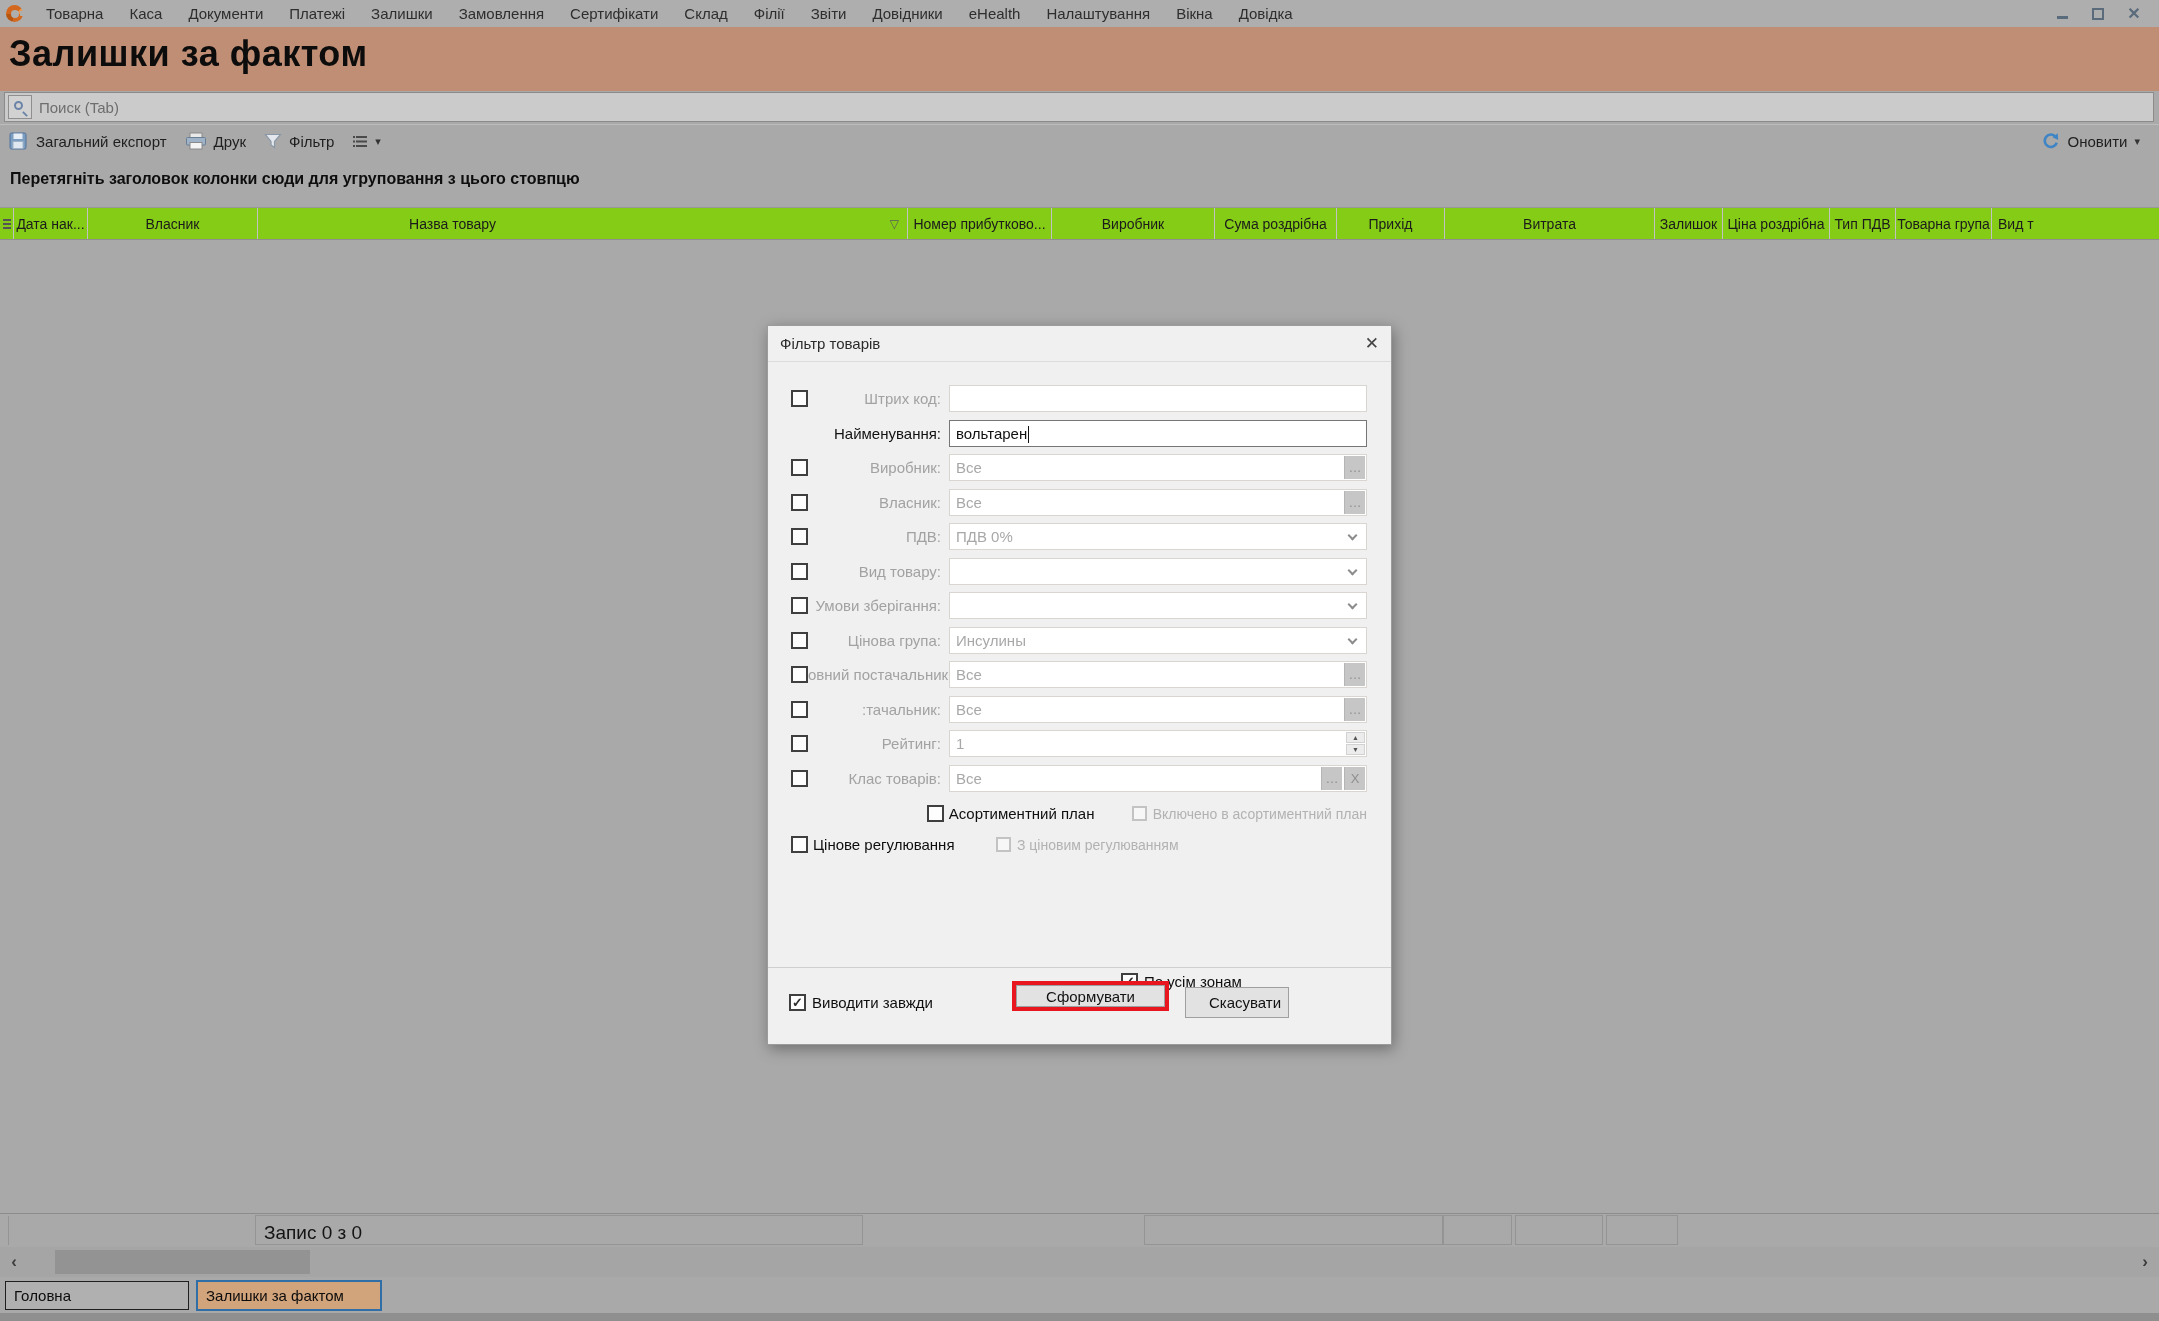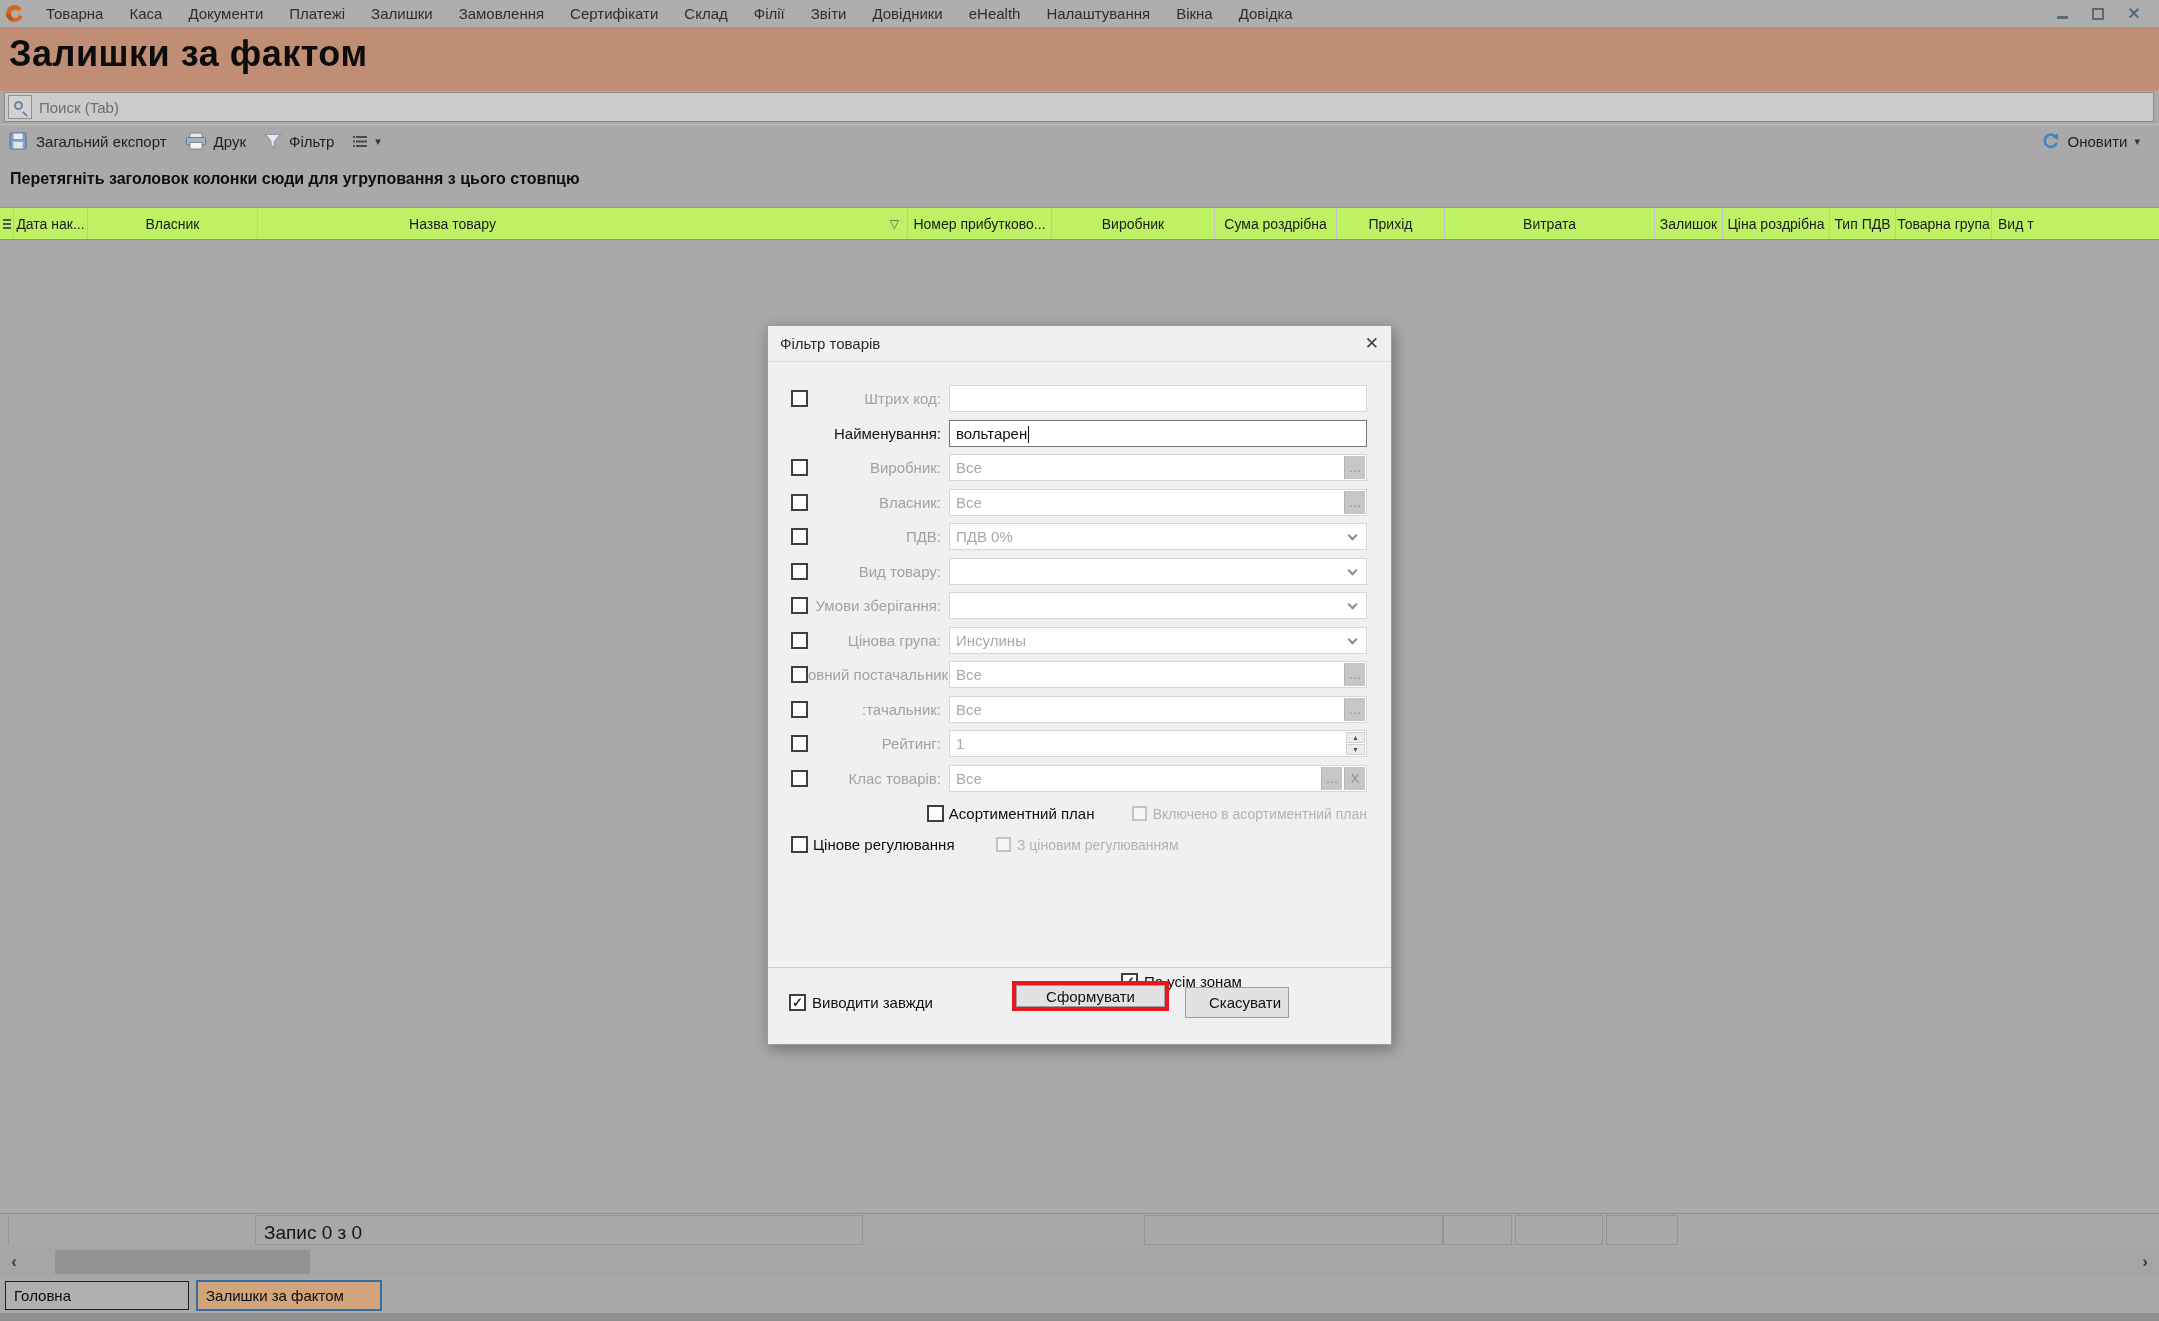--- a/index.html
+++ b/index.html
@@ -44,21 +44,21 @@
              border-top:1px solid #bcbcbc; }
   .tbtn { display:flex; align-items:center; gap:7px; padding:3px 9px; font-size:15px; color:#1f1f1f; cursor:default; }
   .caret { font-size:11px; color:#333; }
   .tb-right { margin-left:auto; display:flex; align-items:center; padding-right:10px; }
 
   
   .grouphint { position:absolute; top:157px; left:0; right:0; height:50px; }
   .grouphint span { display:inline-block; padding:13px 0 0 10px; font-size:16px; font-weight:bold; color:#0e0e0e; }
 
   
-  .gridheader { position:absolute; top:207px; left:0; right:0; height:33px; background:#bef264;
+  .gridheader { position:absolute; top:207px; left:0; right:0; height:33px; background:#84cc16;
                 border-top:1px solid #989898; border-bottom:1px solid #8f8f8f; display:flex; }
   .gh-cell { display:flex; align-items:center; justify-content:center; border-right:1px solid #c2c2c2;
              font-size:14px; color:#1b1b1b; white-space:nowrap; overflow:hidden; position:relative; cursor:default; }
   .row-ind { width:8px; height:10px; border-top:2px solid #555; border-bottom:2px solid #555; position:relative; }
   .row-ind::after { content:""; position:absolute; left:0; right:0; top:2px; height:2px; background:#555; }
   .gh-name { padding-right:260px; }
   .gh-filter { position:absolute; right:8px; top:9px; font-size:12px; color:#5a5a5a; }
   .gh-last { justify-content:flex-start; padding-left:6px; border-right:none; }
 
   

